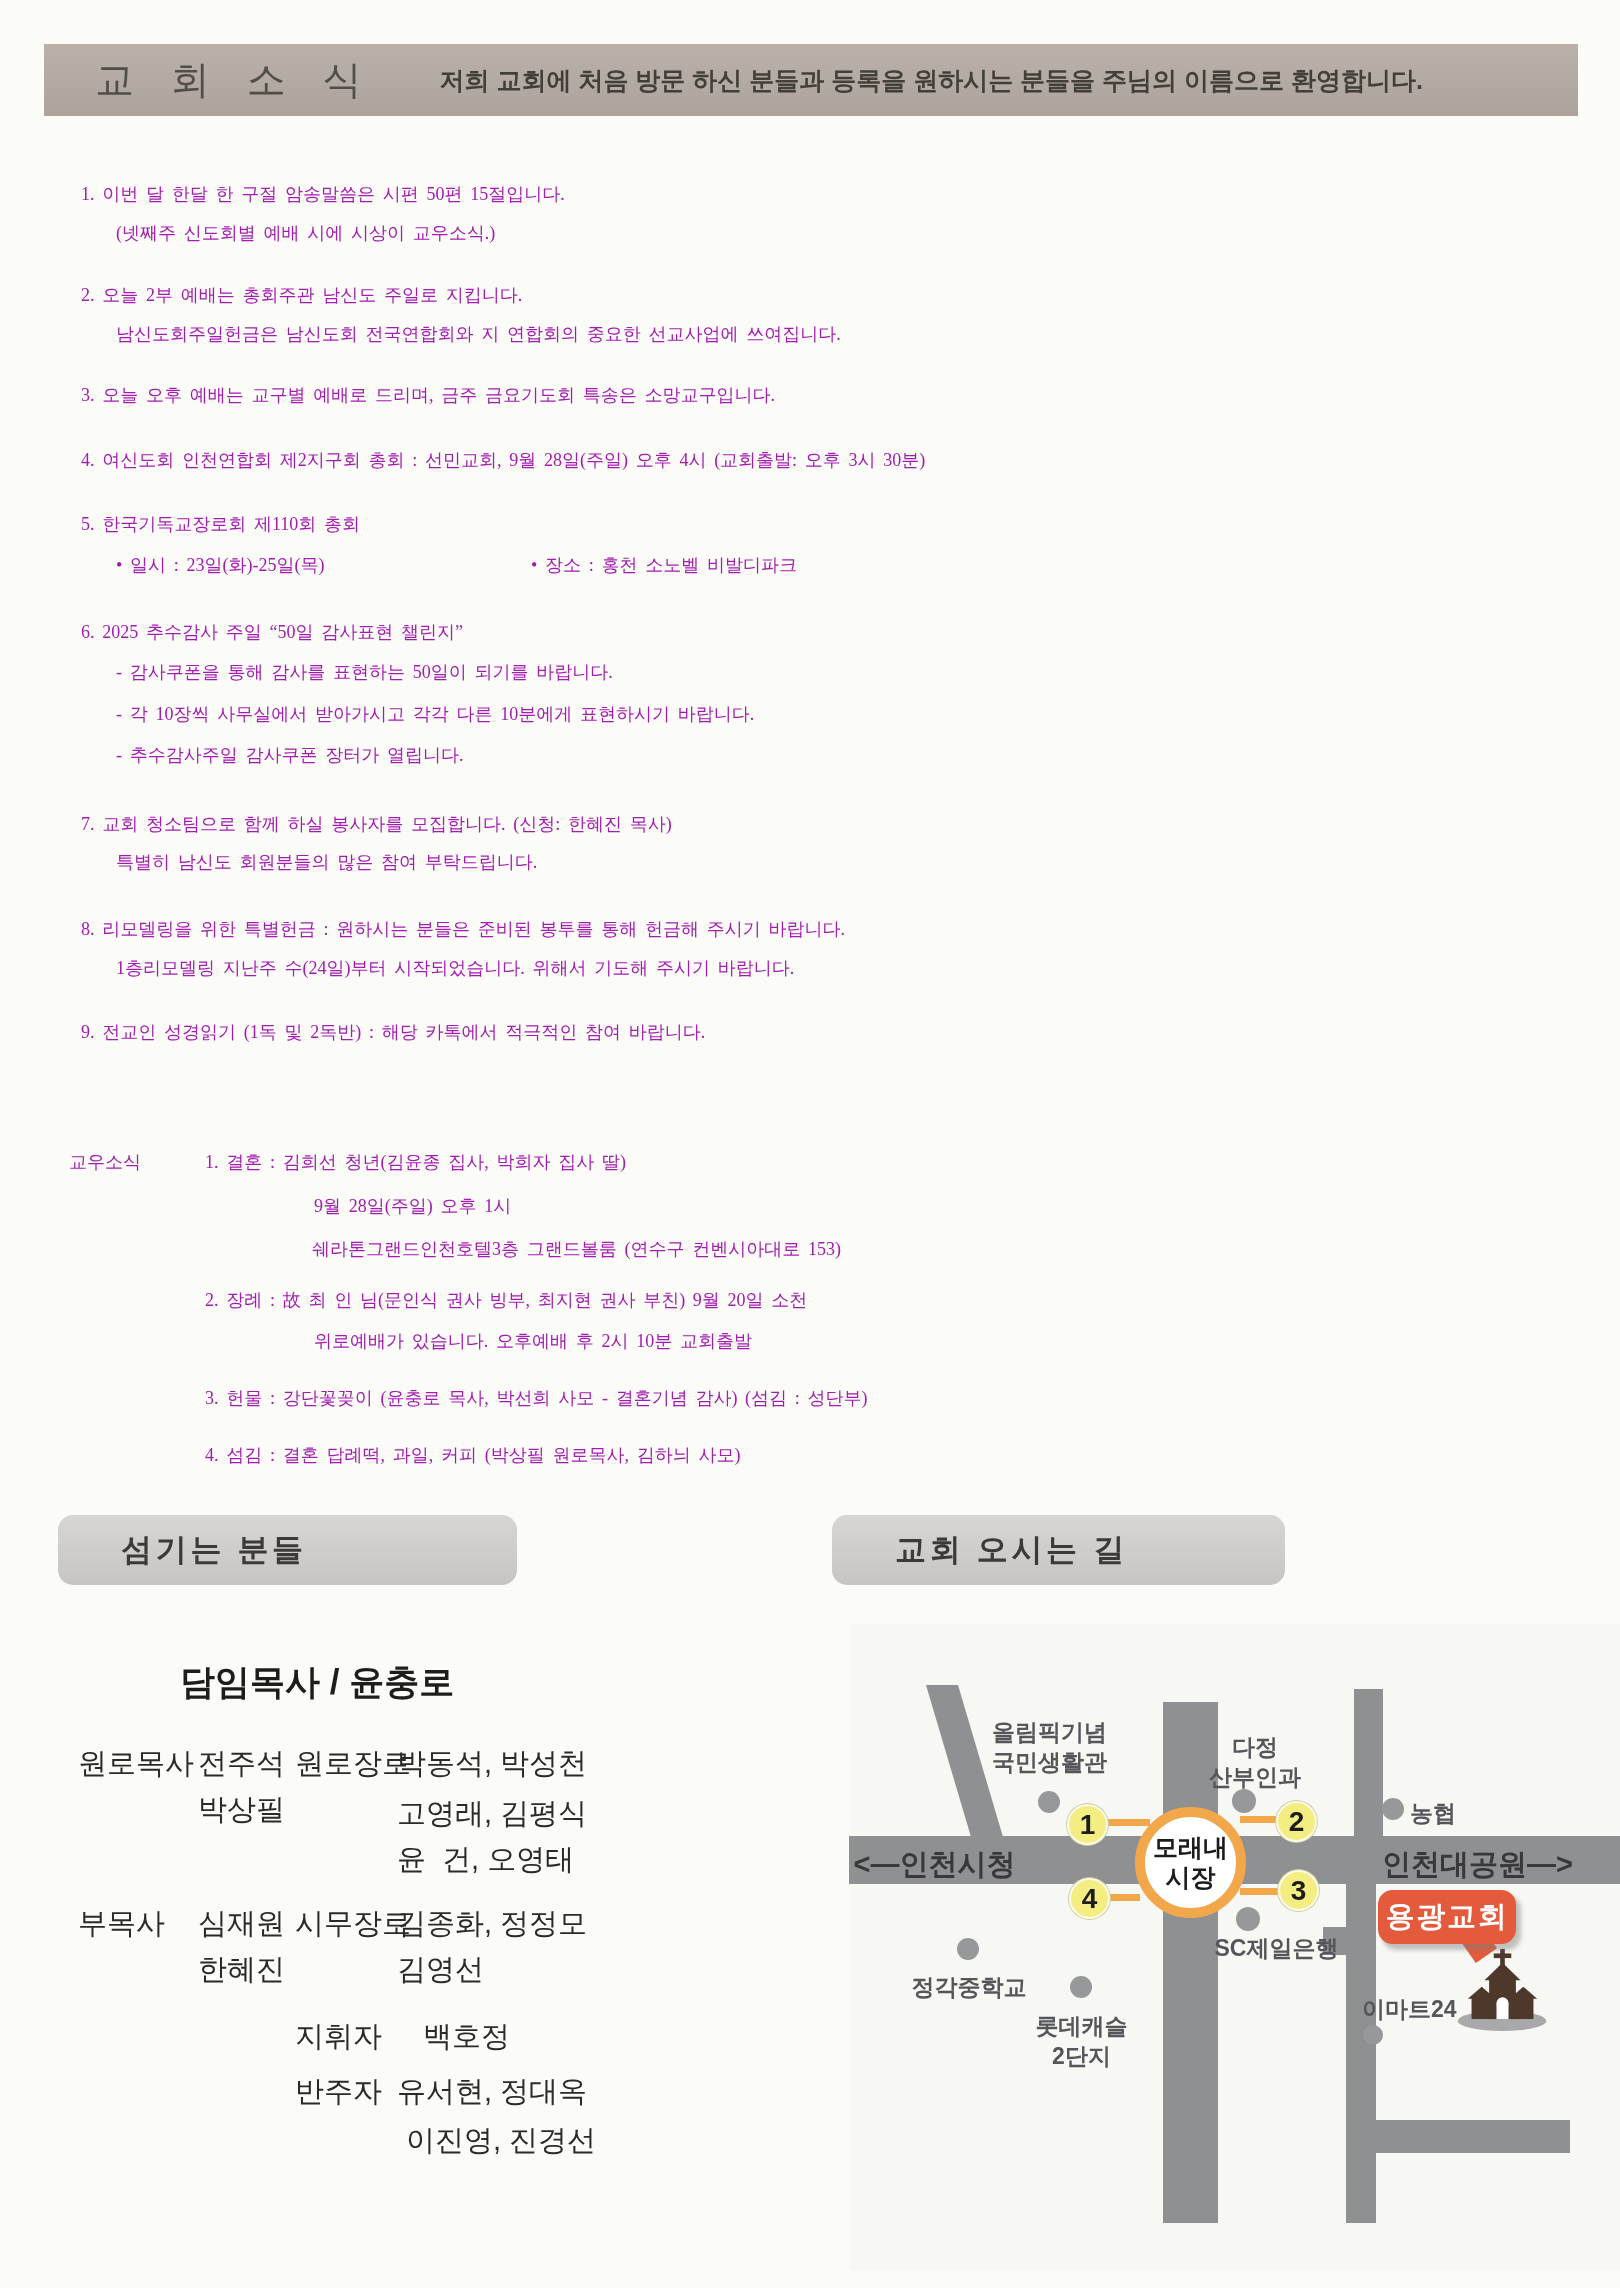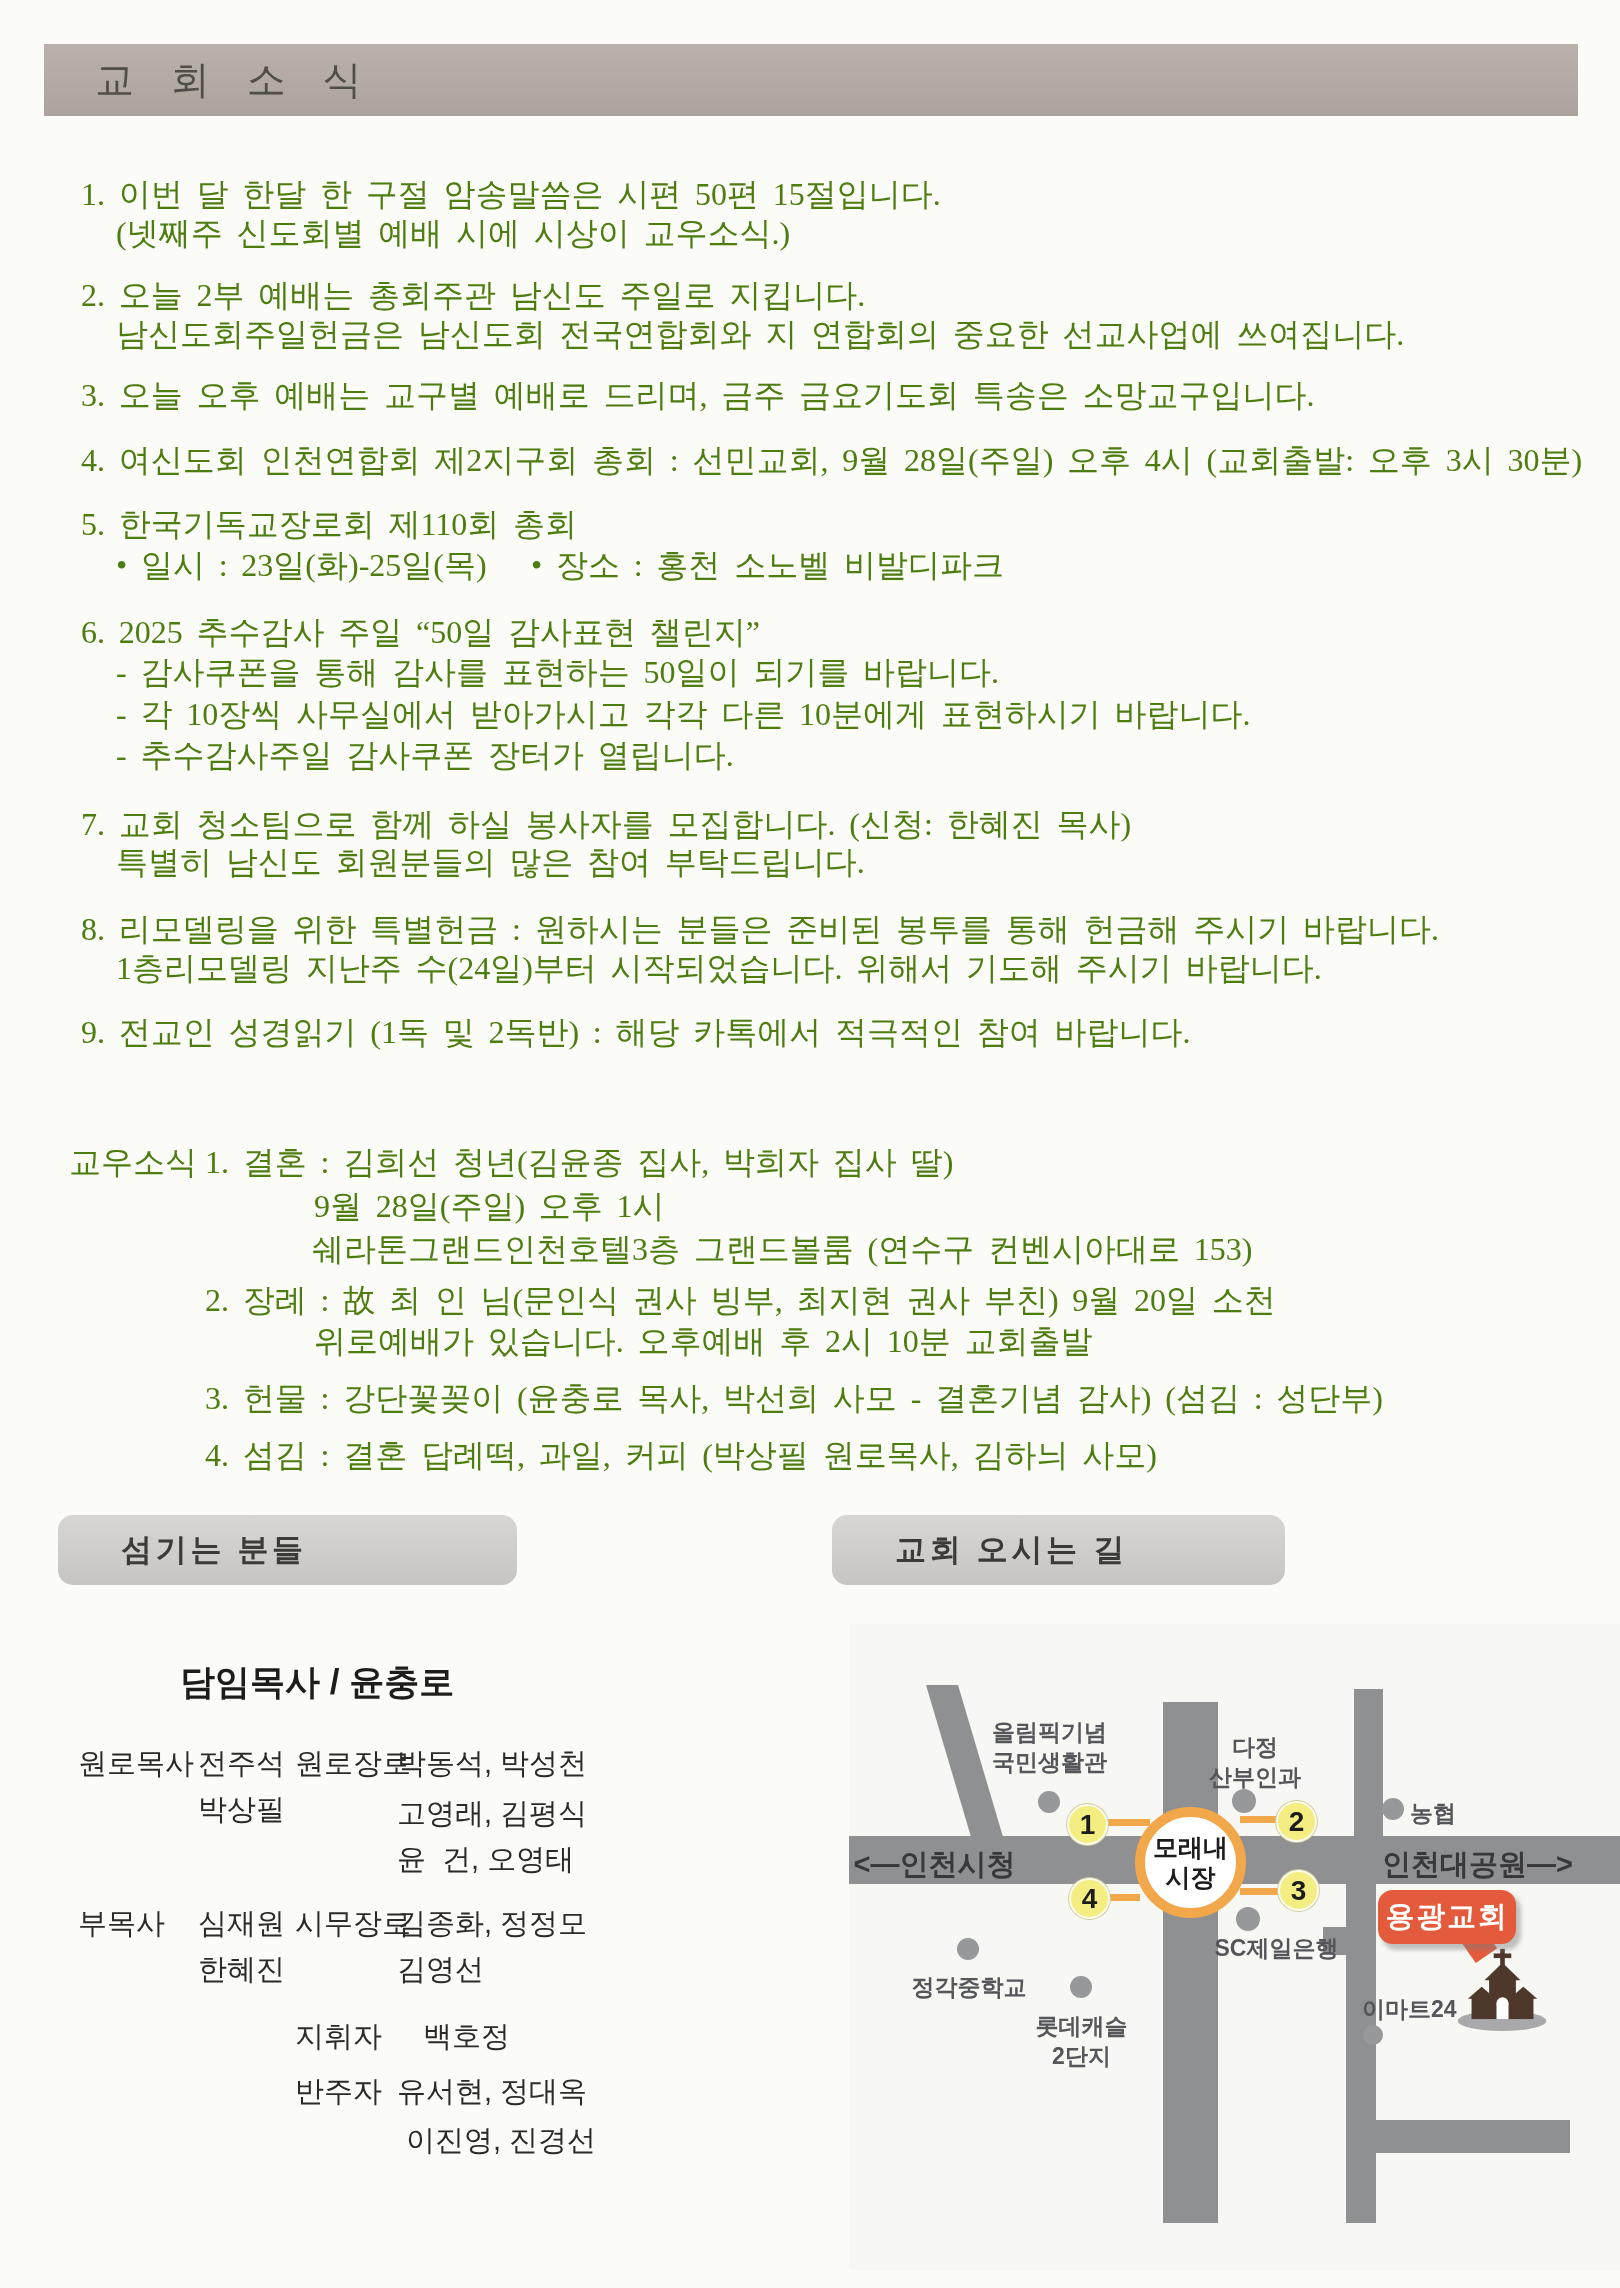--- a/index.html
+++ b/index.html
@@ -20,22 +20,22 @@
     font-weight:normal;font-size:39px;letter-spacing:13px;color:#504e49;
     margin-left:51px;white-space:nowrap;
   }
   .top-band .subtitle{
     font-family:"Liberation Sans","DejaVu Sans",sans-serif;
     font-weight:bold;font-size:25px;color:#423f3b;
     margin-left:65px;white-space:nowrap;
   }
   
   .ln{
-    position:absolute;font-size:32px;line-height:37px;white-space:nowrap;
-    word-spacing:0.18em;color:#4d7c0f;
+    position:absolute;font-size:18px;line-height:37px;white-space:nowrap;
+    word-spacing:0.18em;color:#a21caf;
   }
   
   .sec-band{
     position:absolute;height:70px;
     background:linear-gradient(#d8d6d3,#c7c5c2);
     display:flex;align-items:center;
     font-family:"Liberation Sans","DejaVu Sans",sans-serif;
     font-weight:bold;font-size:31px;color:#3a3a37;border-radius:15px;
   }
   .sec-band span{margin-left:63px;letter-spacing:3.7px;white-space:nowrap;}
@@ -87,20 +87,21 @@
     position:absolute;left:617px;top:308px;width:26px;height:26px;background:#e45a3c;
     transform:rotate(55deg);z-index:5;
   }
   .church{position:absolute;left:605px;top:323px;z-index:5;}
 </style>
 </head>
 <body>
 
 <div class="top-band">
   <div class="title">교 회 소 식</div>
+  <div class="subtitle">저희 교회에 처음 방문 하신 분들과 등록을 원하시는 분들을 주님의 이름으로 환영합니다.</div>
 </div>
 
 <div class="ln" style="left:81px;top:176px">1. 이번 달 한달 한 구절 암송말씀은 시편 50편 15절입니다.</div>
 <div class="ln" style="left:116px;top:215px">(넷째주 신도회별 예배 시에 시상이 교우소식.)</div>
 
 <div class="ln" style="left:81px;top:277px">2. 오늘 2부 예배는 총회주관 남신도 주일로 지킵니다.</div>
 <div class="ln" style="left:116px;top:316px">남신도회주일헌금은 남신도회 전국연합회와 지 연합회의 중요한 선교사업에 쓰여집니다.</div>
 
 <div class="ln" style="left:81px;top:377px">3. 오늘 오후 예배는 교구별 예배로 드리며, 금주 금요기도회 특송은 소망교구입니다.</div>
 

